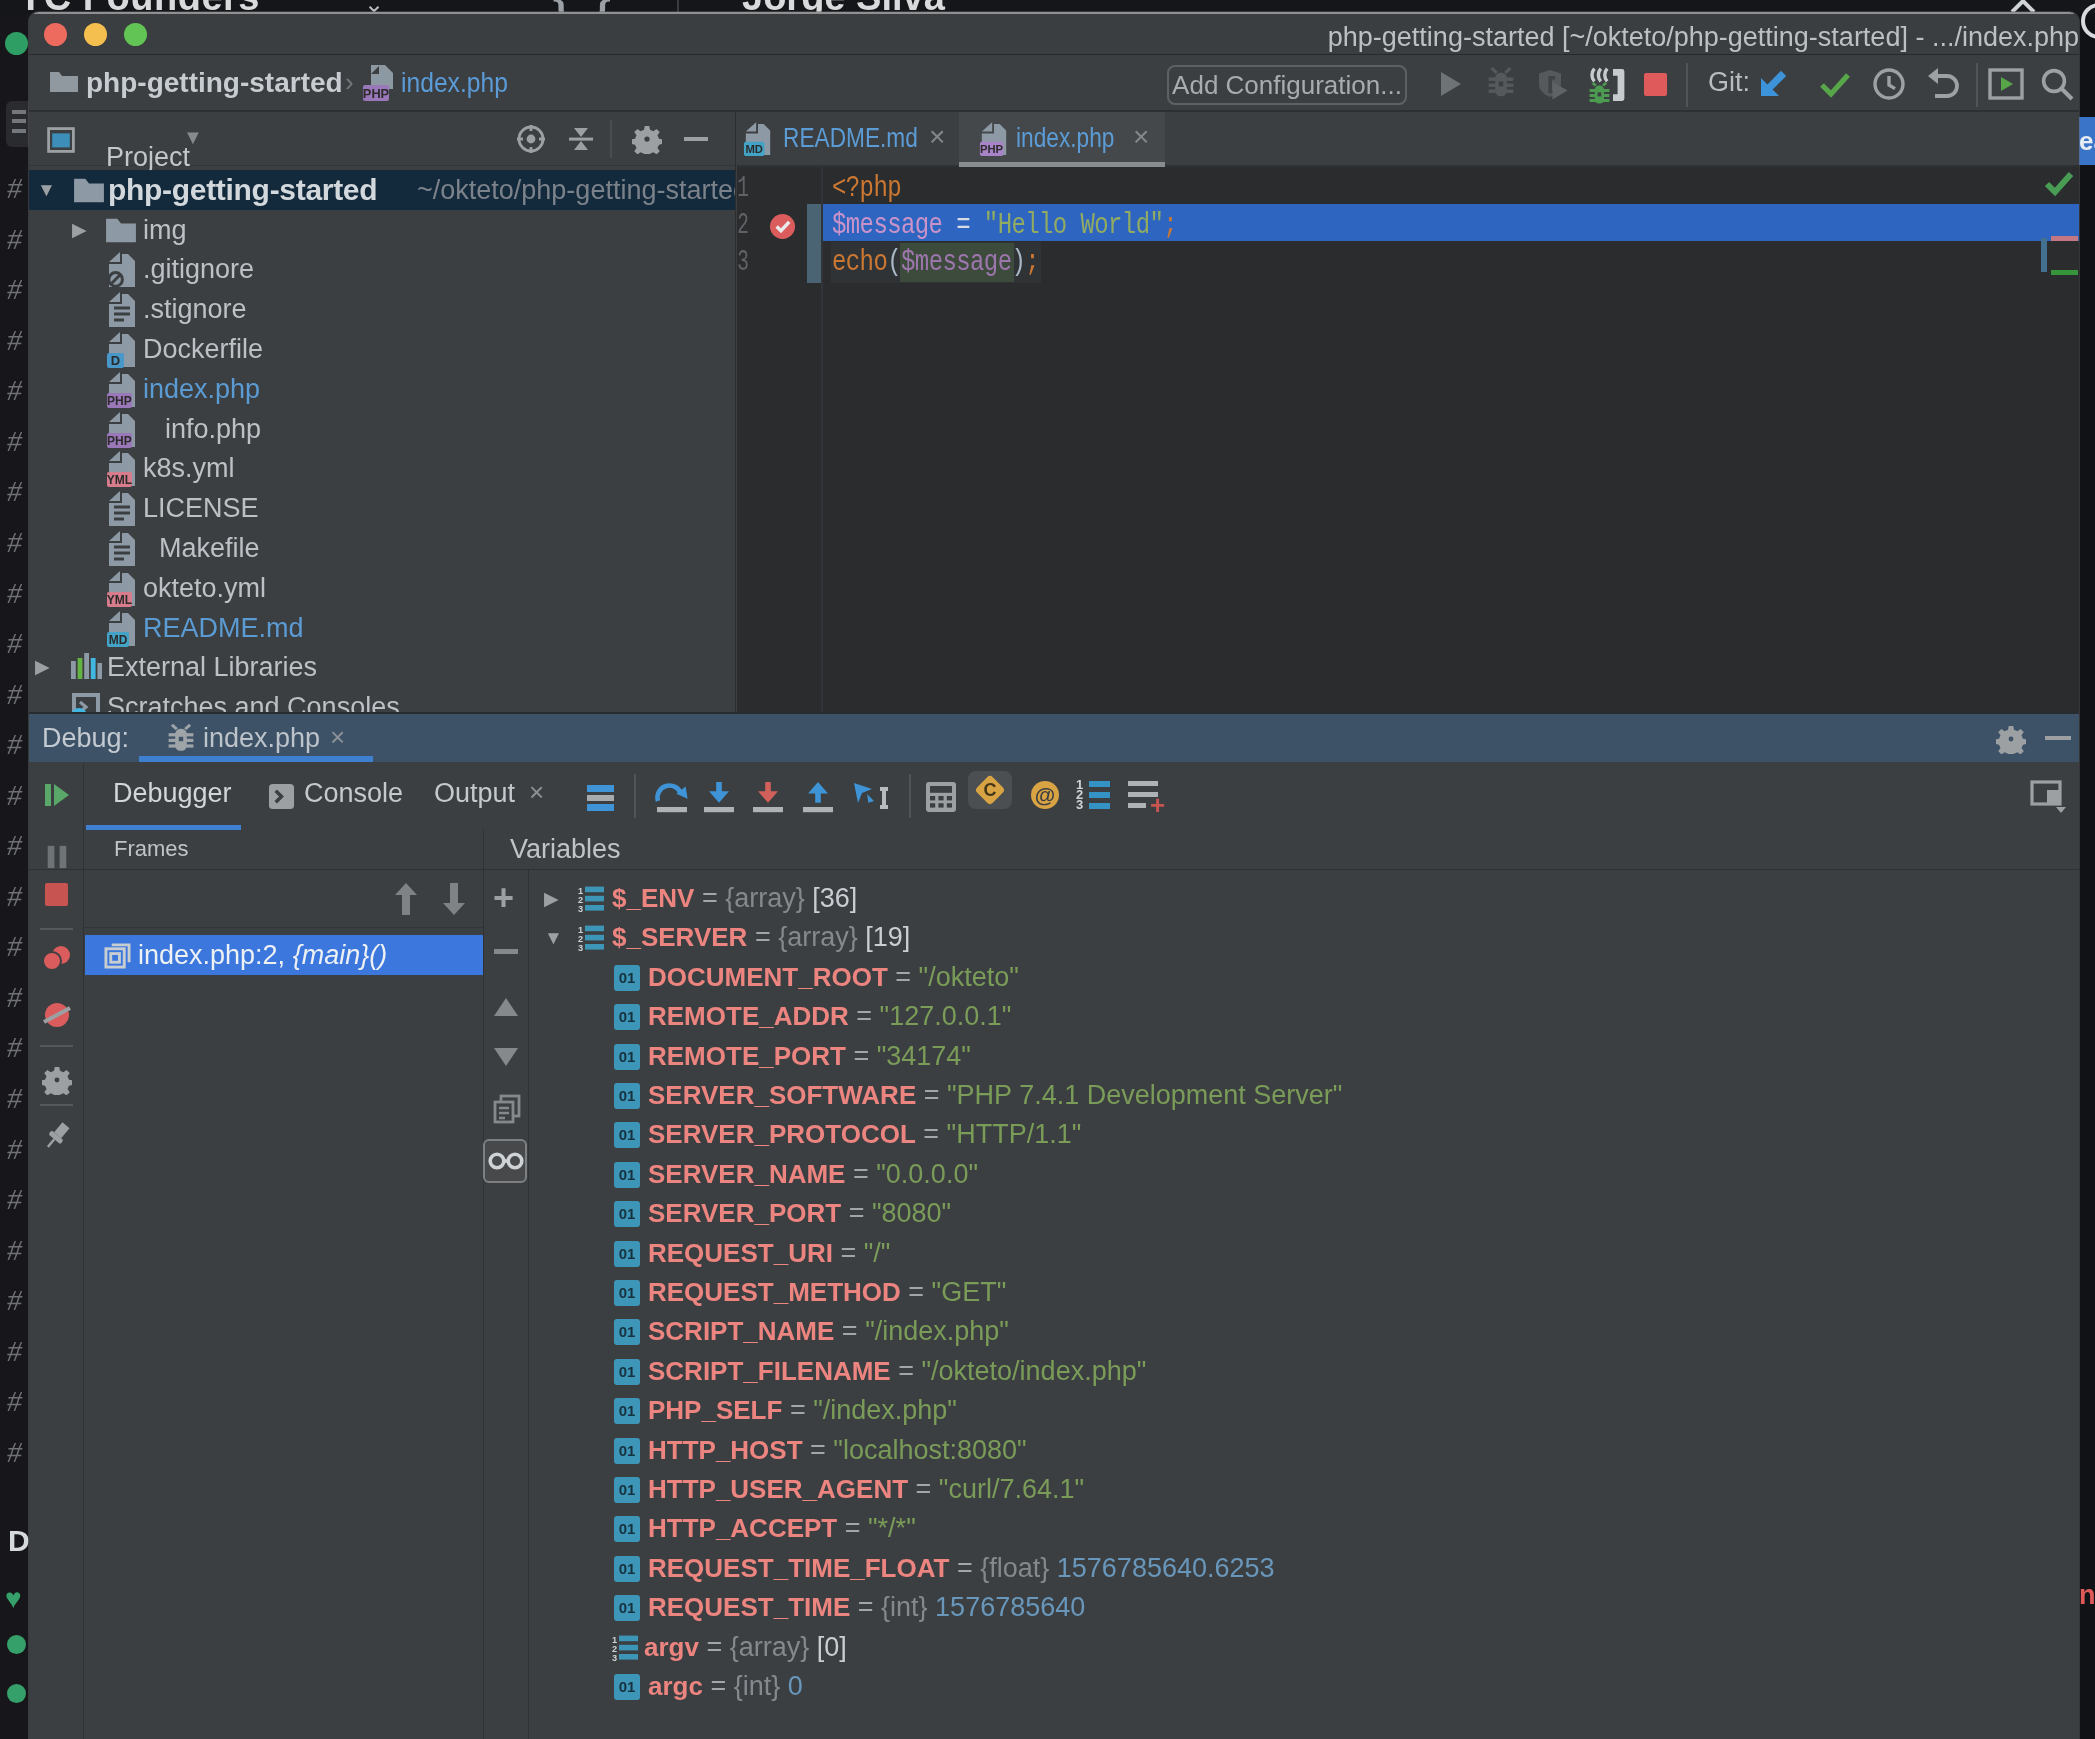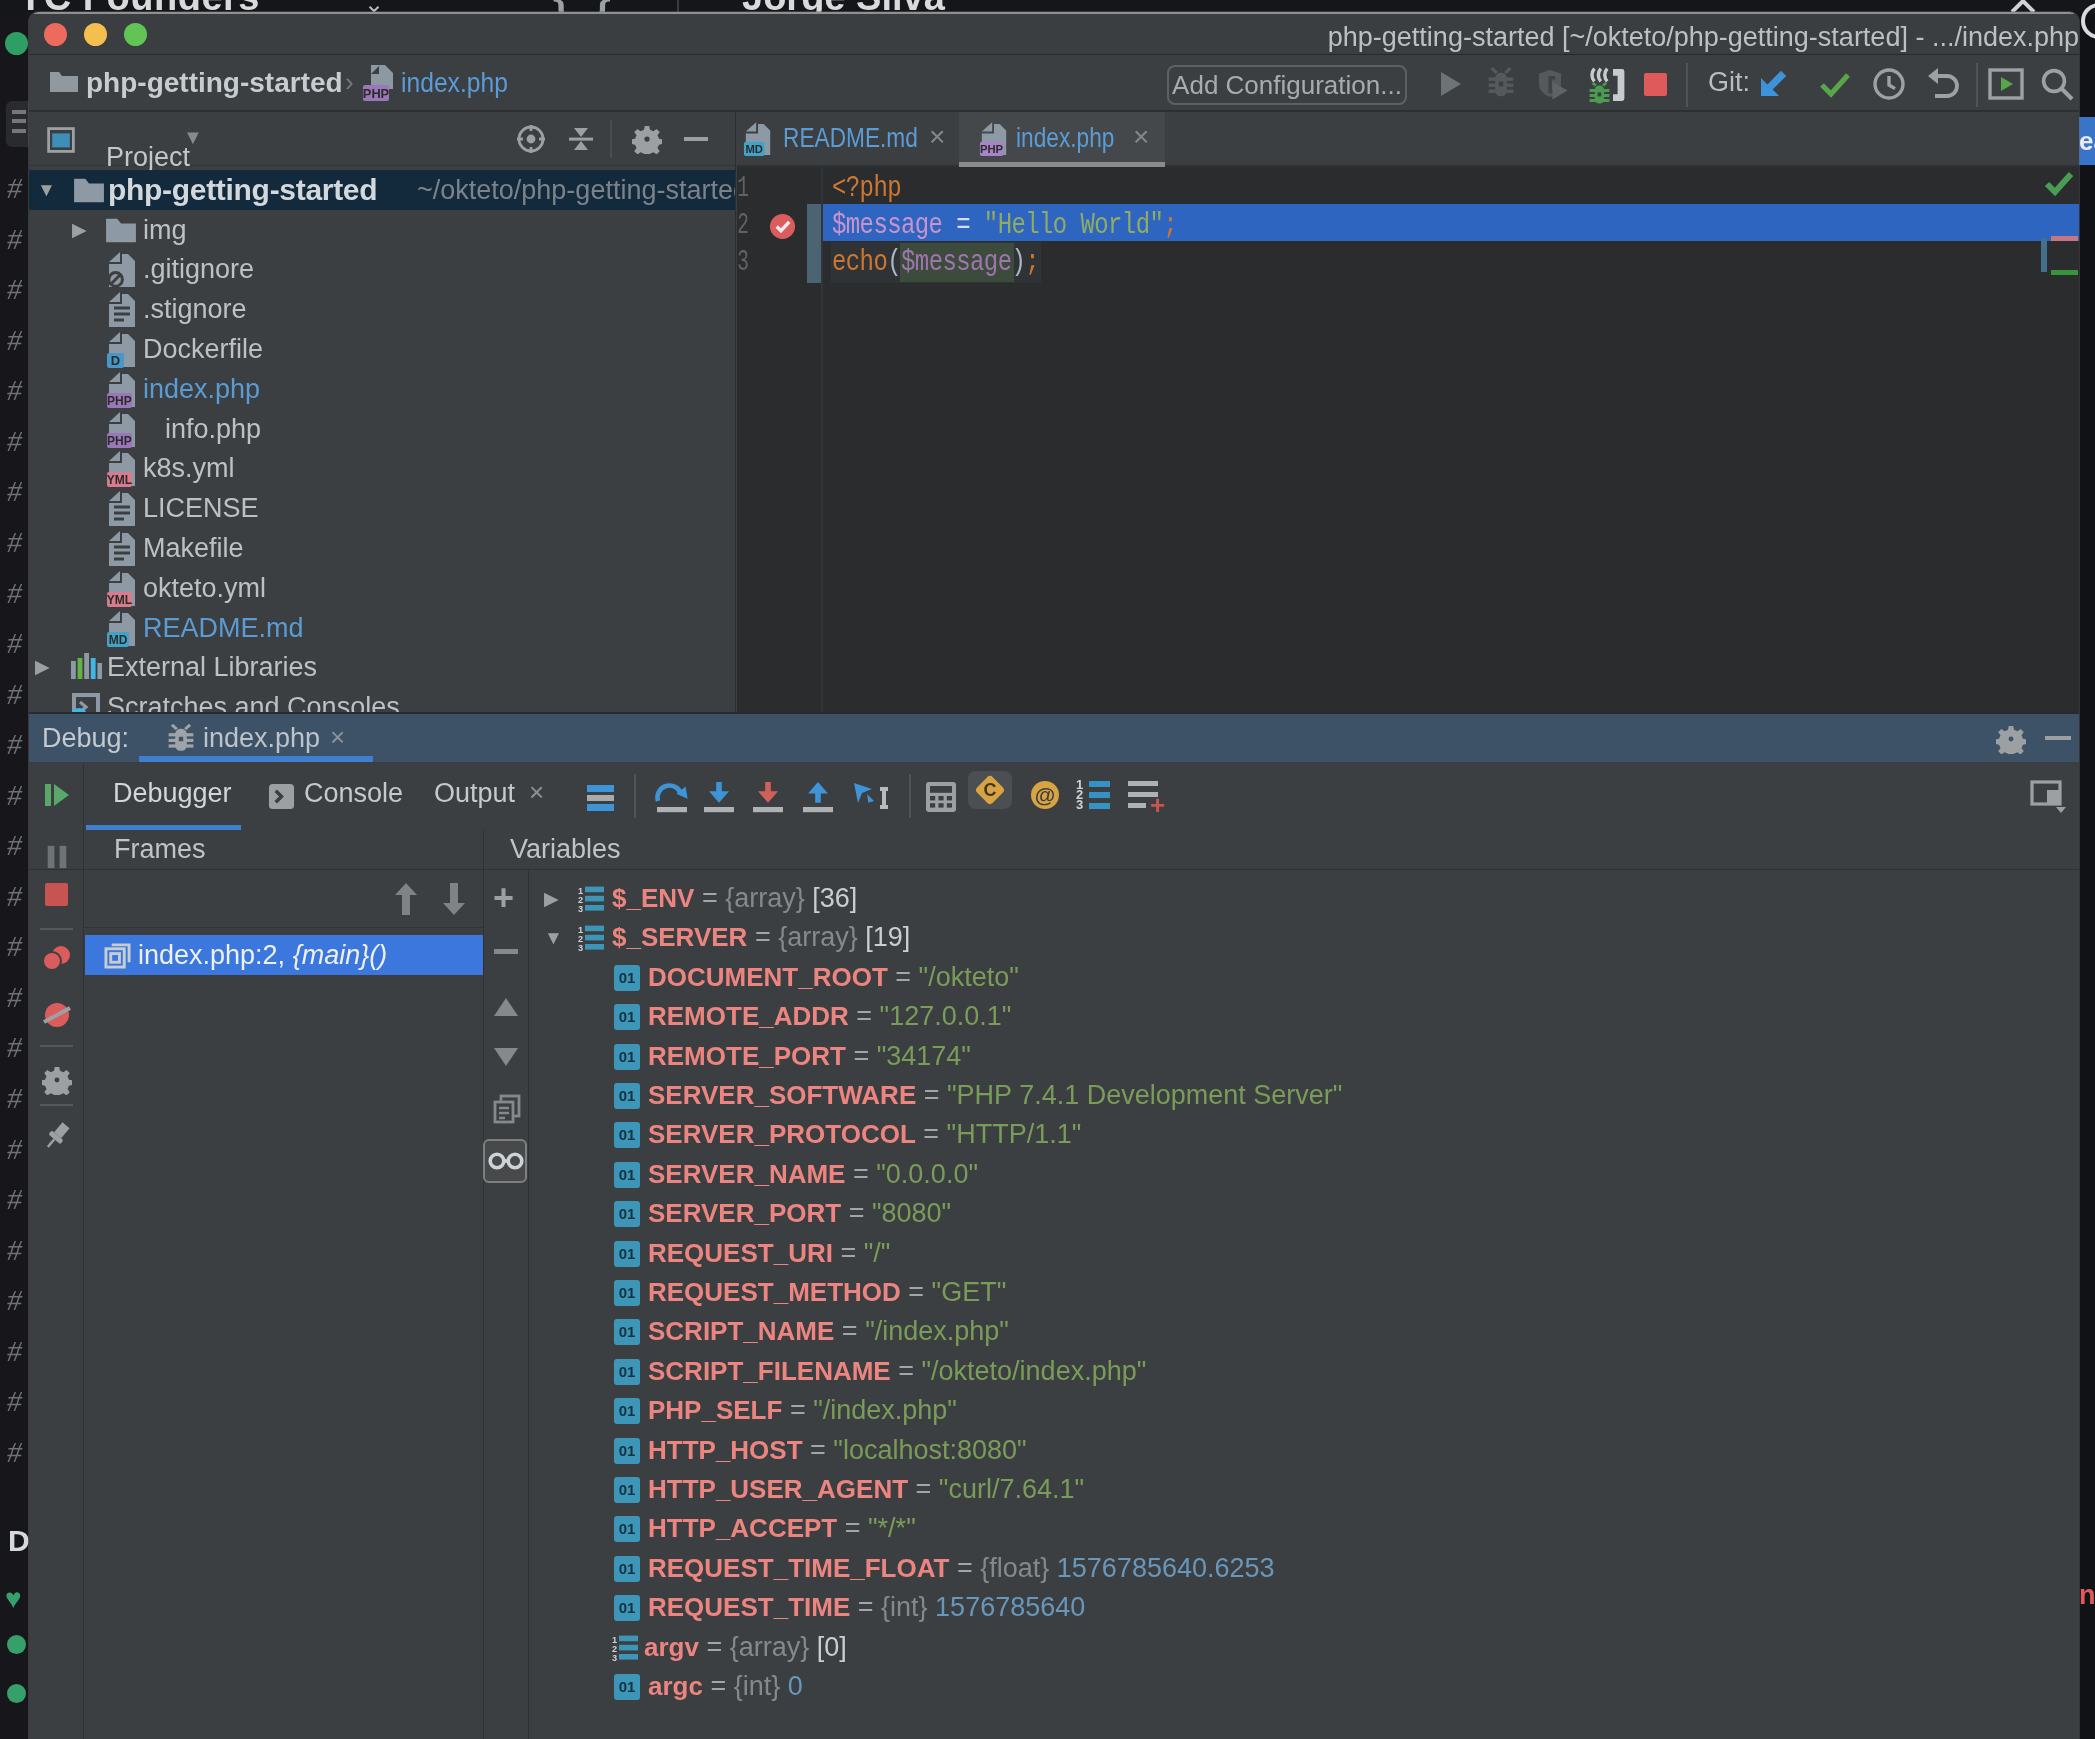--- a/index.html
+++ b/index.html
@@ -301,21 +301,21 @@
             <path fill="#8d99a4" d="M1.5 5.5 L7 0.5 L7 5.5 Z M8 1.5 H11 L14.5 5 V18 H1.5 V6.5 H8 Z"></path>
             <path stroke="#3c3f41" stroke-width="1.4" d="M4 8.5 h8 M4 11.5 h8 M4 14.5 h5"></path>
           </svg>
           <span class="abs" style="left:114px;">LICENSE</span>
         </div>
         <div class="trow" style="top:416px;">
           <svg class="ic" style="left:77px;top:2px;" width="32" height="38" viewBox="0 0 16 19">
             <path fill="#8d99a4" d="M1.5 5.5 L7 0.5 L7 5.5 Z M8 1.5 H11 L14.5 5 V18 H1.5 V6.5 H8 Z"></path>
             <path stroke="#3c3f41" stroke-width="1.4" d="M4 8.5 h8 M4 11.5 h8 M4 14.5 h5"></path>
           </svg>
-          <span class="abs" style="left:114px;">Makefile</span>
+          <span class="abs" style="left:130px;">Makefile</span>
         </div>
         <div class="trow" style="top:456px;">
           <svg class="ic" style="left:77px;top:2px;" width="32" height="38" viewBox="0 0 16 19">
             <path fill="#8d99a4" d="M1.5 5.5 L7 0.5 L7 5.5 Z M8 1.5 H11 L14.5 5 V18 H1.5 V6.5 H8 Z"></path>
             <rect x="0.5" y="11" width="12.5" height="7.5" rx="1" fill="#d77c8c"></rect>
             <text x="6.7" y="17" font-size="6" font-weight="bold" fill="#2b2b2b" text-anchor="middle" font-family="Liberation Sans">YML</text>
           </svg>
           <span class="abs" style="left:114px;">okteto.yml</span>
         </div>
         <div class="trow" style="top:496px;">
@@ -526,21 +526,21 @@
         <div class="abs" style="left:0;top:24px;width:18px;height:5px;background:#aeb2b5;"></div>
         <div class="abs" style="left:22px;top:17px;width:18px;height:18px;color:#c75450;font-size:26px;font-weight:bold;line-height:18px;">+</div>
       </div>
       <svg class="ic" style="left:2001px;top:14px;" width="38" height="36" viewBox="0 0 19 18">
         <rect x="1" y="2" width="14" height="11" fill="none" stroke="#9da0a2" stroke-width="1.6"></rect>
         <rect x="8.5" y="6" width="6.5" height="7" fill="#9da0a2"></rect>
         <path fill="#9da0a2" d="M13 14.5 h5 l-2.5 3 z"></path>
       </svg>
     </div>
     <div id="dbgcols">
-      <div class="lbl" style="left:85px;top:0;height:40px;line-height:40px;color:#bfc4c8;font-size:27px;">Frames</div>
+      <div class="lbl" style="left:85px;top:0;height:40px;line-height:40px;color:#bfc4c8;font-size:22px;">Frames</div>
       <div class="lbl" style="left:481px;top:0;height:40px;line-height:40px;color:#bfc4c8;font-size:27px;">Variables</div>
     </div>
     <div id="dbgbody">
 
       <svg class="ic" style="left:364px;top:165px;" width="26" height="40" viewBox="0 0 13 20">
           <path fill="#7f8386" d="M6.5 2 L12 8 H8.5 V18 H4.5 V8 H1 Z"></path>
         </svg>
       <svg class="ic" style="left:412px;top:165px;" width="26" height="40" viewBox="0 0 13 20">
           <path fill="#7f8386" d="M6.5 18 L12 12 H8.5 V2 H4.5 V12 H1 Z"></path>
         </svg>

